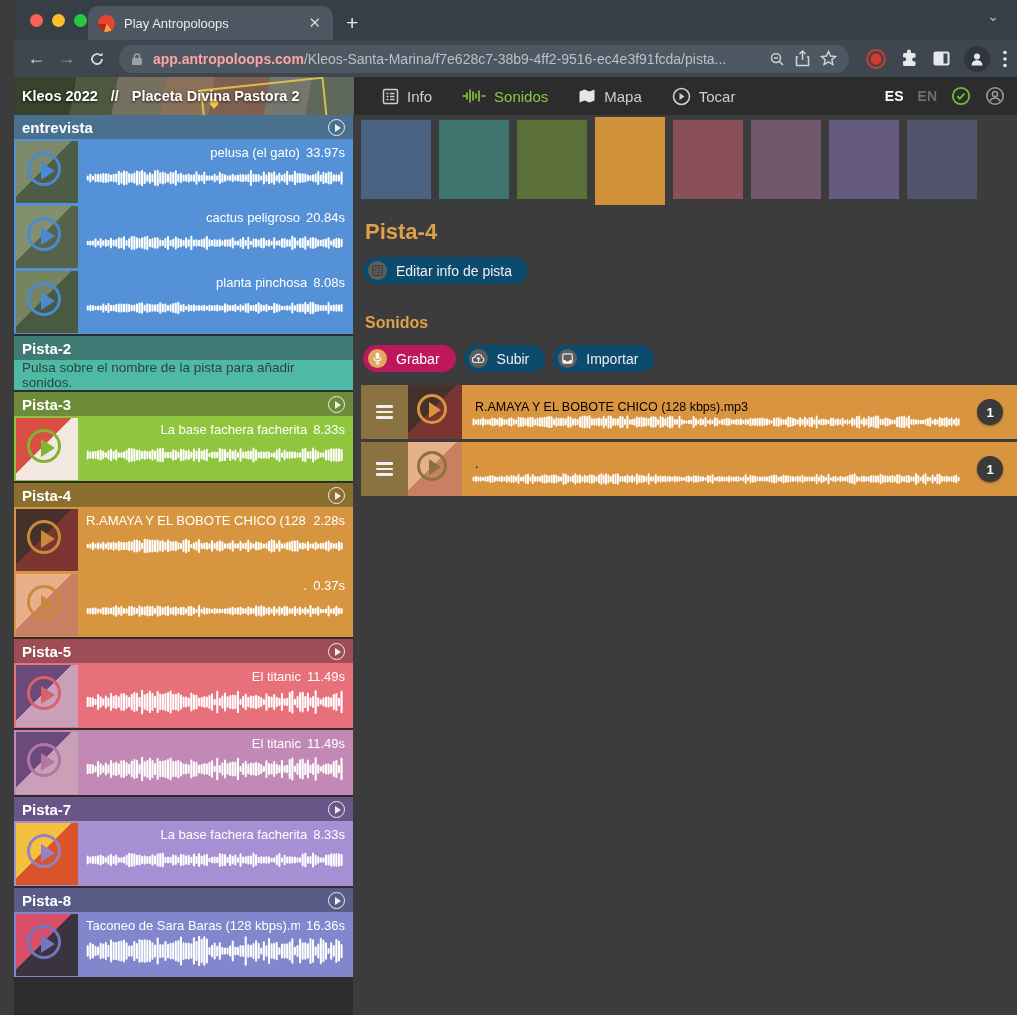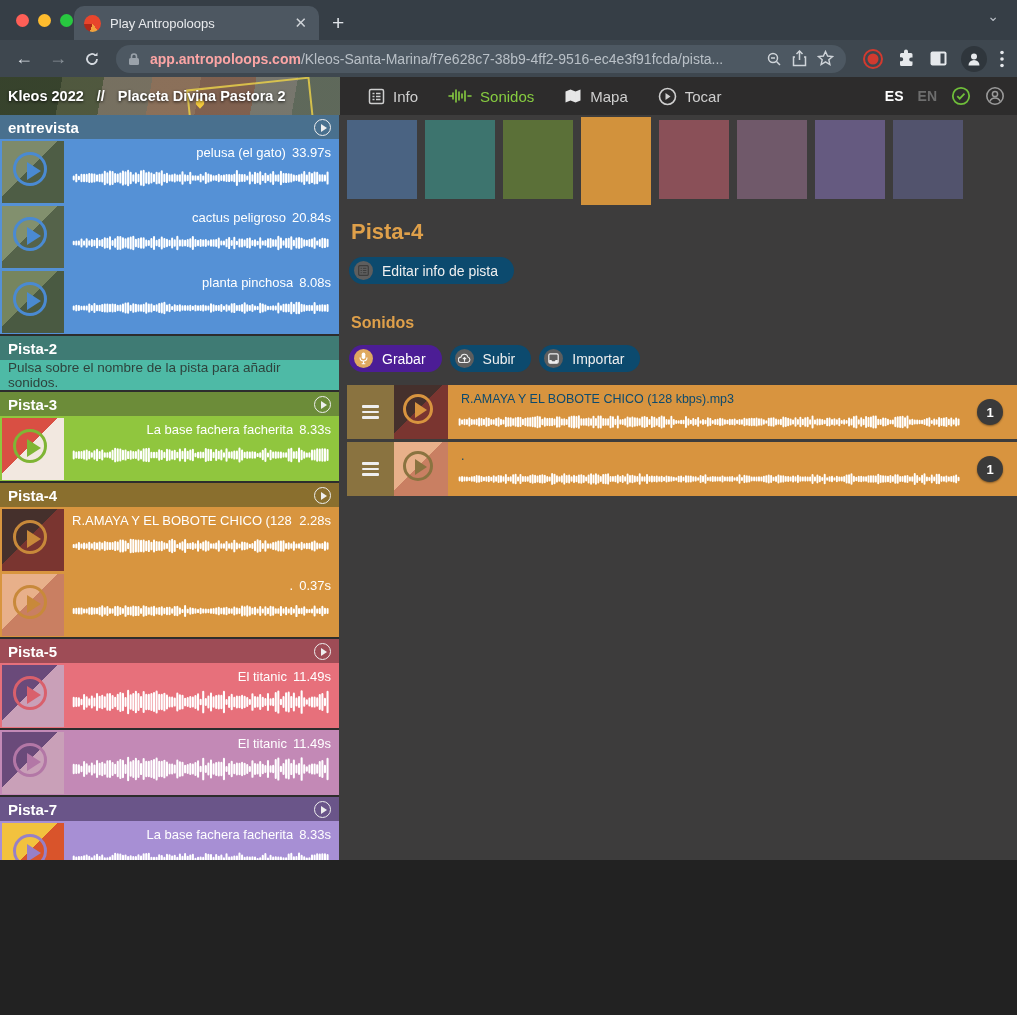--- a/index.html
+++ b/index.html
@@ -1,18 +1,18 @@
 <!DOCTYPE html>
 <html><head>
 <meta charset="utf-8">
 <style>
   * { margin:0; padding:0; box-sizing:border-box; }
   html,body { background:#222; }
   body { font-family:"Liberation Sans", sans-serif; }
-  .browser { position:relative; width:1017px; height:860px; background:#3d3c3c; overflow:hidden; }
+  .browser { position:relative; width:1017px; height:1015px; background:#3d3c3c; overflow:hidden;padding-left:14px; }
 
   
   .tabstrip { position:relative; height:40px; background:#363e46; }
   .traffic { position:absolute; left:16px; top:14px; display:flex; gap:9px; }
   .traffic span { width:13px; height:13px; border-radius:50%; display:block; }
   .t-red{background:#ff5f57;} .t-yellow{background:#febc2e;} .t-green{background:#28c840;}
   .tab { position:absolute; left:74px; top:6px; width:245px; height:34px; background:#4d5761;
          border-radius:10px 10px 0 0; display:flex; align-items:center; padding:0 10px; gap:9px; }
   .favicon { width:17px; height:17px; border-radius:50%; flex:0 0 17px;
          background:conic-gradient(#e8452c 0 40%, #f2a23c 40% 55%, #b02818 55% 75%, #e8452c 75% 100%); }
@@ -88,34 +88,34 @@
   .swatch { width:70px; height:79px; margin-top:3px; }
   .swatch.selected { height:88px; margin-top:0; }
   .panel h1 { color:#dfa04a; font-size:22px; font-weight:bold; margin:14px 0 0 4px; }
   .pill { display:inline-flex; align-items:center; gap:9px; height:27px; border:none; border-radius:14px;
       background:#0c4a6e; color:#efefef; font-size:14px; font-family:inherit; padding:0 16px 0 5px; }
   .pill .picon { width:19px; height:19px; border-radius:50%; background:#b9b9b9; display:flex;
       align-items:center; justify-content:center; flex:0 0 19px; }
   .edit-row { margin:12px 0 0 2px; }
   .panel h2 { color:#dfa04a; font-size:16px; font-weight:bold; margin:30px 0 0 4px; }
   .actions { display:flex; gap:8px; margin:13px 0 0 2px; }
-  .pill.orange { background:#4c1d95; color:#fff; }
+  .pill.orange { background:#be185d; color:#fff; }
   .pill.orange .picon { background:#dfa95f; }
   .pill.gray .picon { background:#5e5e5e; }
 
   .rows { margin-top:13px; display:flex; flex-direction:column; gap:3px; padding-right:0; }
   .mrow { height:54px; display:flex; }
   .mrow .handle { flex:0 0 47px; background:#8a7340; display:flex; align-items:center; justify-content:center; }
   .hamburger { width:17px; }
   .hamburger i { display:block; height:2.5px; background:#efefef; margin:3px 0; border-radius:1px; }
   .mrow .mthumb { flex:0 0 54px; width:54px; height:54px; position:relative; background:var(--th); }
   .mrow .mthumb .ring { left:9px; top:9px; width:30px; height:30px; border-width:3px; }
   .mrow .mthumb .ring::after { left:9px; top:5px; border-left-width:12px; border-top-width:8px; border-bottom-width:8px; }
   .mrow .mbody { flex:1; background:#d8943f; position:relative; min-width:0; }
-  .mrow .mtitle { position:absolute; left:13px; top:7px; right:60px; color:#0c4a6e; font-size:12.5px;
+  .mrow .mtitle { position:absolute; left:13px; top:15px; right:60px; color:#000000; font-size:12.5px;
       white-space:nowrap; overflow:hidden; }
   .mrow svg.wave { position:absolute; left:10px; right:56px; bottom:4px; width:calc(100% - 66px); height:26px; }
   .badge { position:absolute; right:14px; top:14px; width:26px; height:26px; border-radius:50%;
       background:#3a3a3a; color:#fff; font-size:13px; font-weight:bold; display:flex; align-items:center;
       justify-content:center; box-shadow:0 1px 2px rgba(0,0,0,.4); }
 </style>
 </head>
 <body>
 
 <div class="browser">

